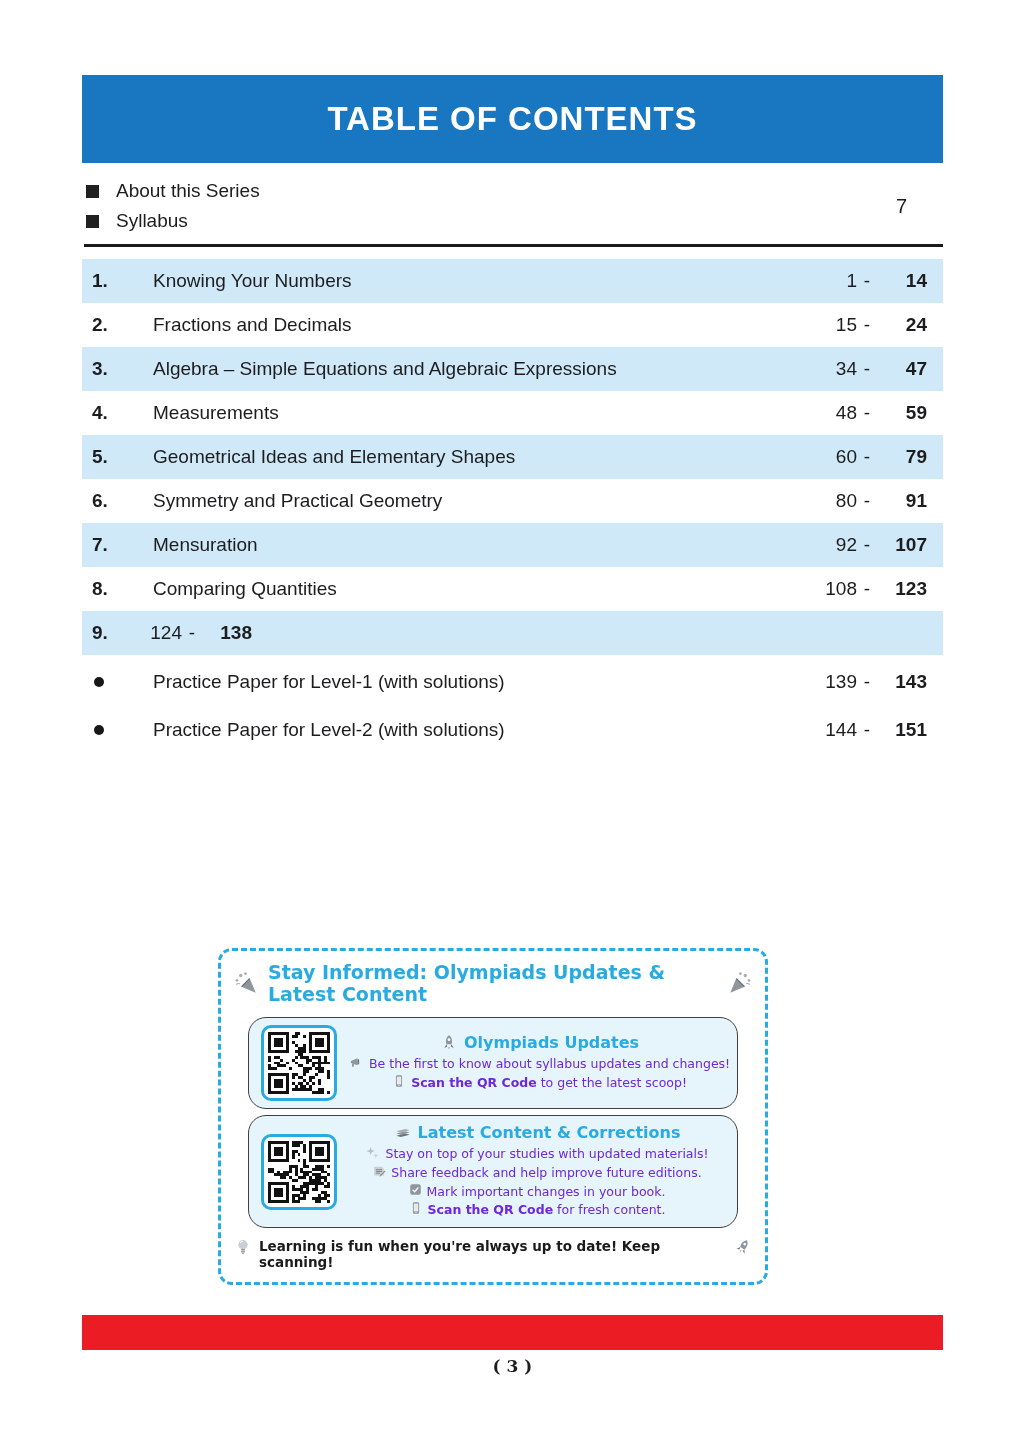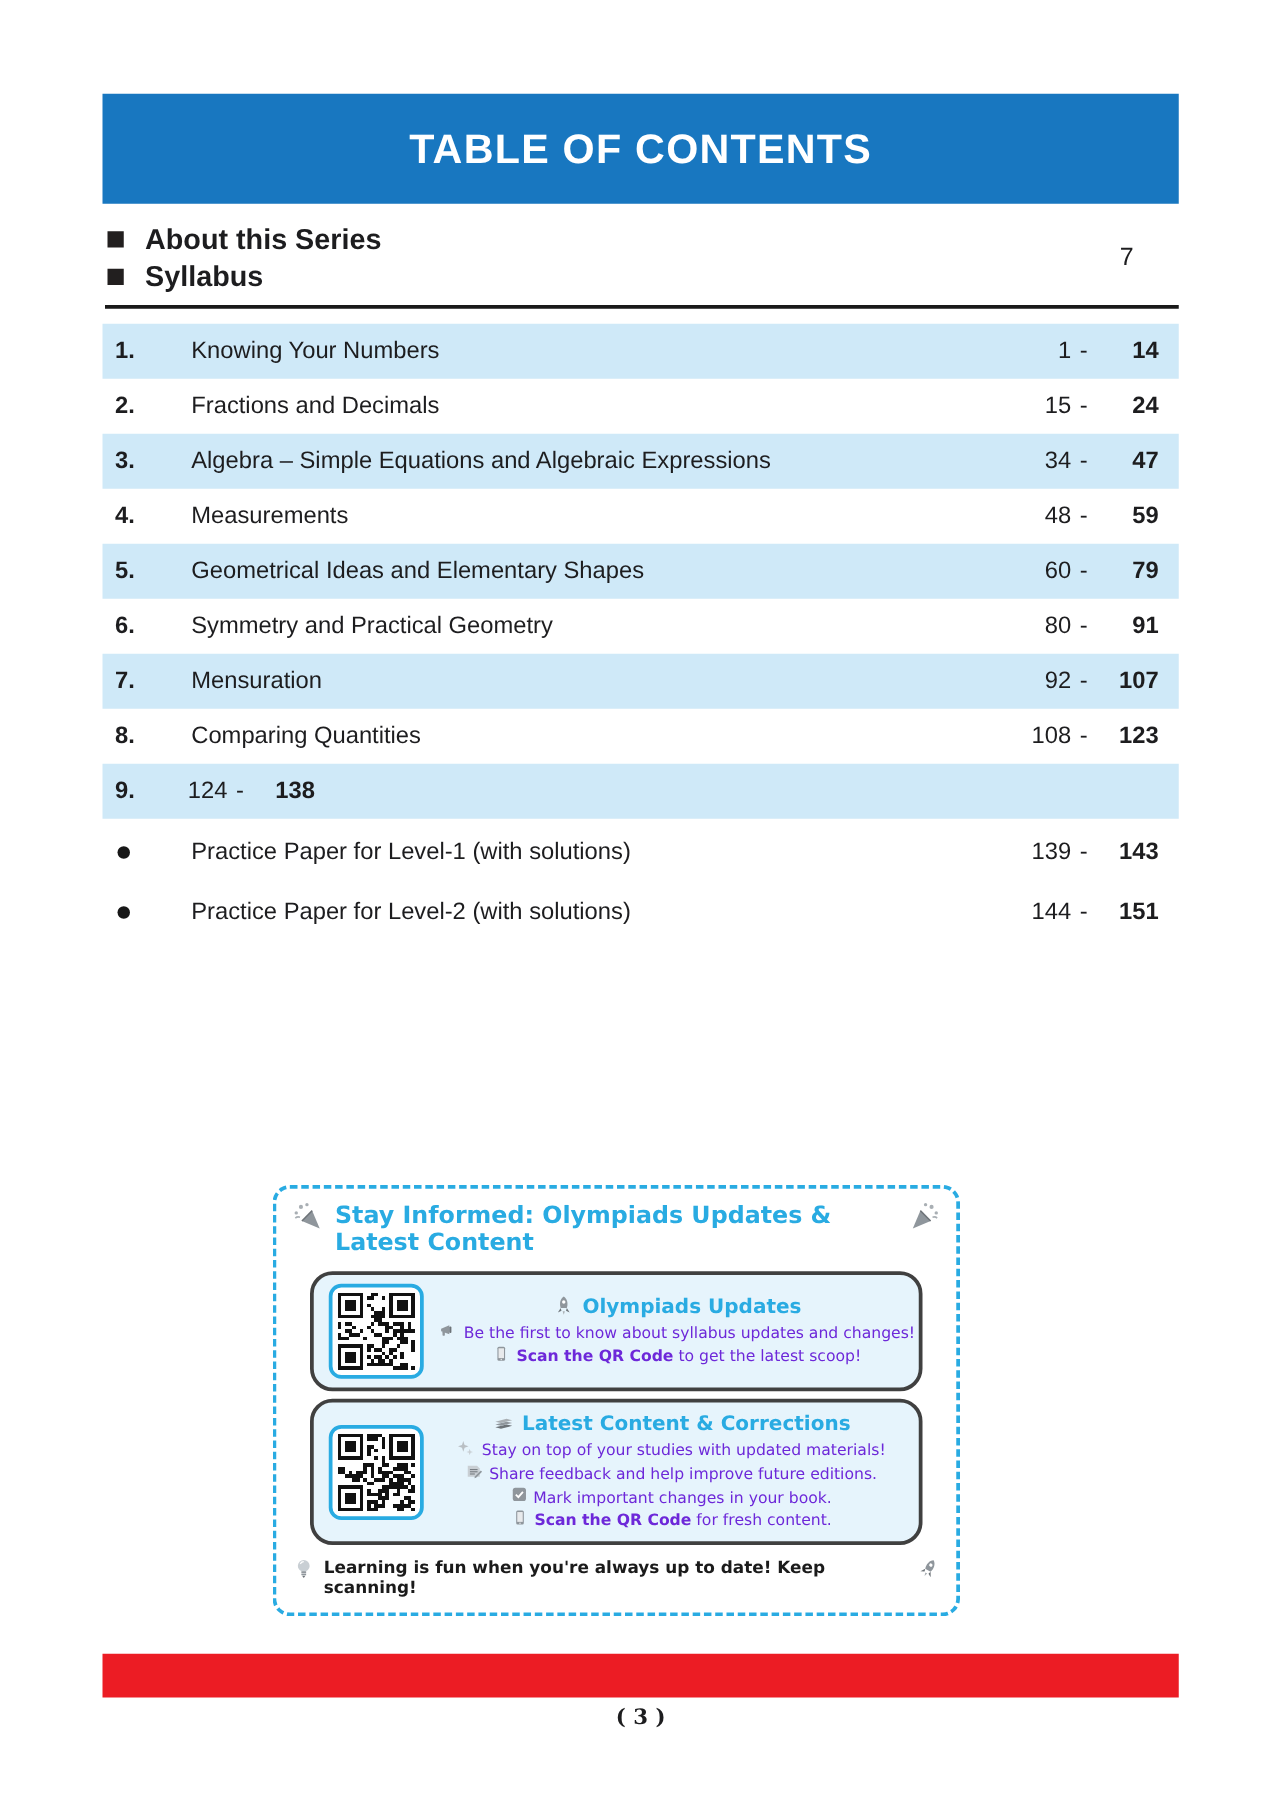--- a/index.html
+++ b/index.html
@@ -16,21 +16,21 @@
     display: flex; align-items: center; justify-content: center;
   }
   .toc-header h1 {
     margin: 0; color: #ffffff; font-size: 33px; font-weight: bold; letter-spacing: 1px;
   }
 
   
   .front-matter { position: relative; padding: 13px 0 0 2px; }
   .fm-row { display: flex; align-items: center; height: 30px; }
   .fm-bullet { width: 13px; height: 13px; background: #221f1f; margin: 0 17px 0 2px; flex: 0 0 13px; }
-  .fm-label { font-size: 23px; font-weight: bold; }
+  .fm-label { font-size: 19px; }
   .fm-page {
     position: absolute; top: 17px; right: 36px; height: 52px;
     display: flex; align-items: center; font-size: 20px;
   }
   .rule { border: none; border-top: 3px solid #191919; margin: 8px 0 0 0; }
 
   
   .toc-list { margin-top: 12px; }
   .toc-row { display: flex; align-items: center; height: 44px; font-size: 19px; }
   .toc-row.alt { background: #cfe9f8; }
@@ -46,25 +46,25 @@
   .practice + .practice { margin-top: 4px; justify-content: space-between; }
 
   
   .info-box {
     width: 550px; margin: 196px 0 0 136px;
     border: 3px dashed #29abe2; border-radius: 14px;
     padding: 8px 13px 12px 13px; box-sizing: border-box;
     font-family: "DejaVu Sans", sans-serif;
   }
   .info-title {
-    display: flex; justify-content: center; gap: 10px;
+    display: flex; align-items: center; justify-content: center; gap: 10px;
     color: #29abe2; font-size: 19px; font-weight: bold; padding: 2px 0 6px 0;
   }
   .info-card {
-    background: #e6f4fc; border: 3px solid #404040; border-radius: 18px;
+    background: #e6f4fc; border: 1px solid #404040; border-radius: 18px;
     margin: 6px 14px 0 14px; padding: 7px 12px;
     display: flex; align-items: center; gap: 12px;
   }
   .qr-frame {
     flex: 0 0 62px; width: 62px; height: 62px; background: #ffffff;
     border: 3px solid #29abe2; border-radius: 10px; padding: 4px;
     display: flex; align-items: center; justify-content: center;
   }
   .qr-frame svg { width: 100%; height: 100%; fill: #111111; }
   .card-body { flex: 1 1 auto; text-align: center; }

